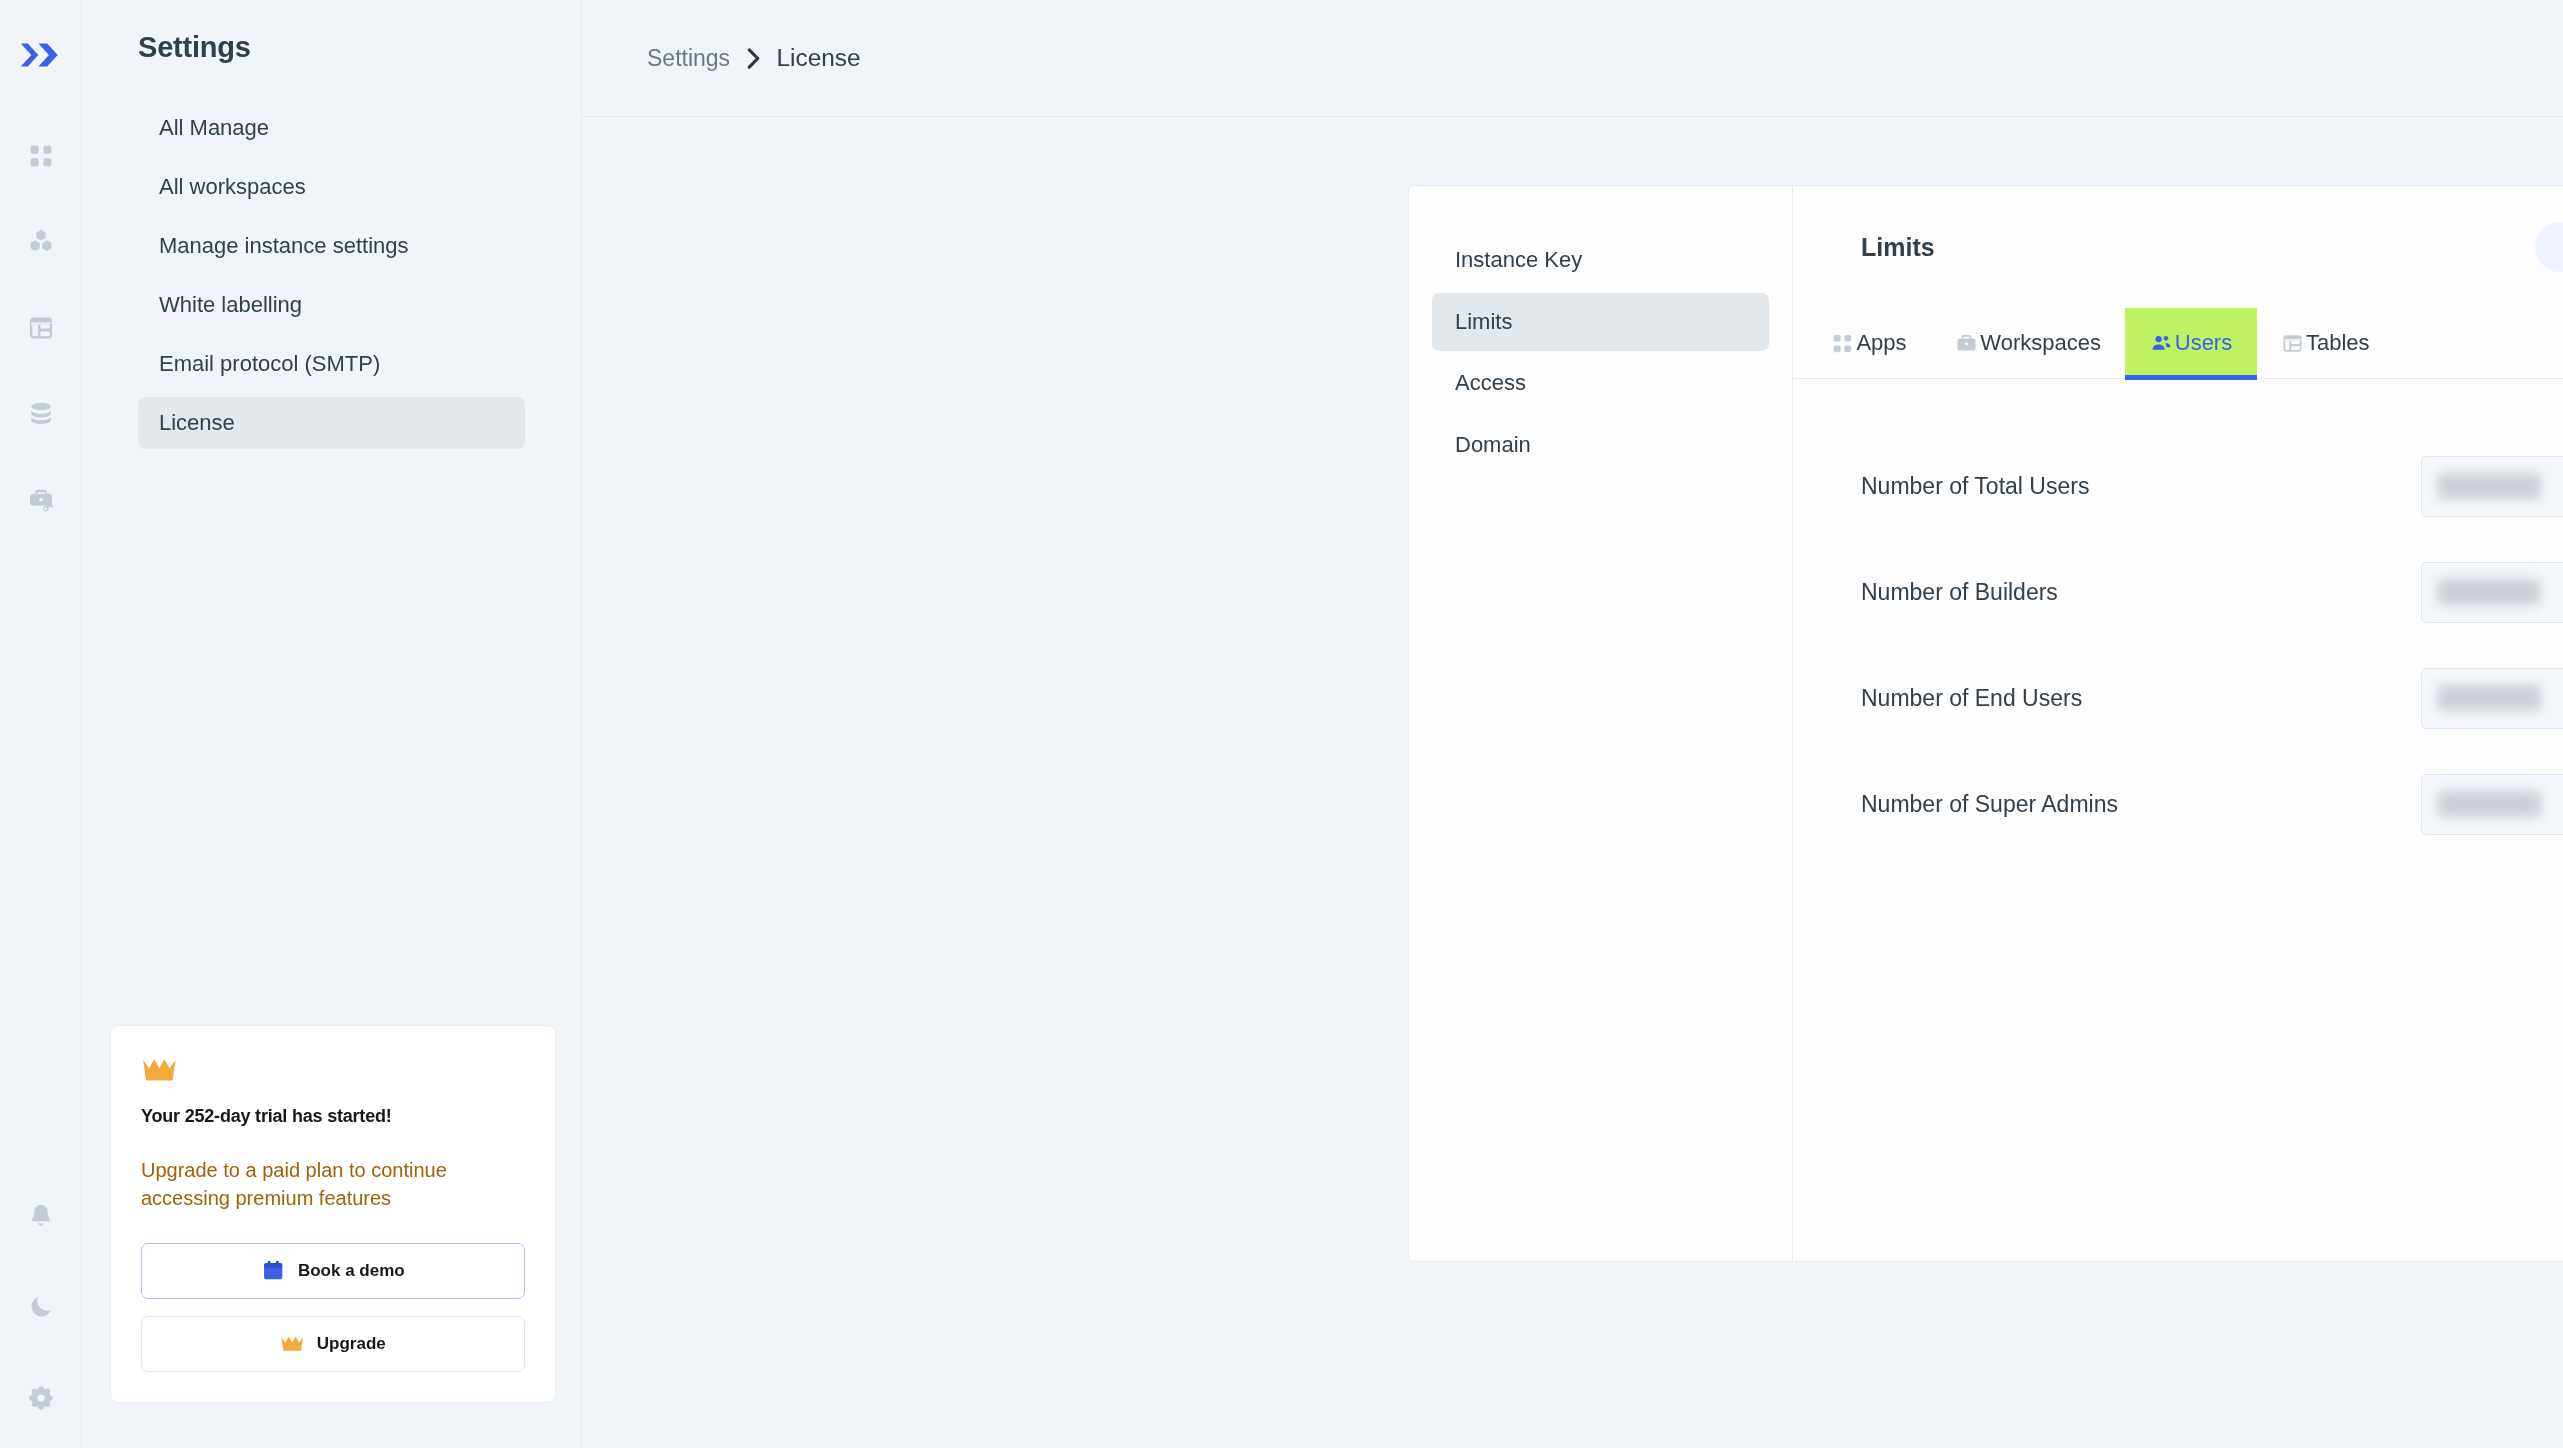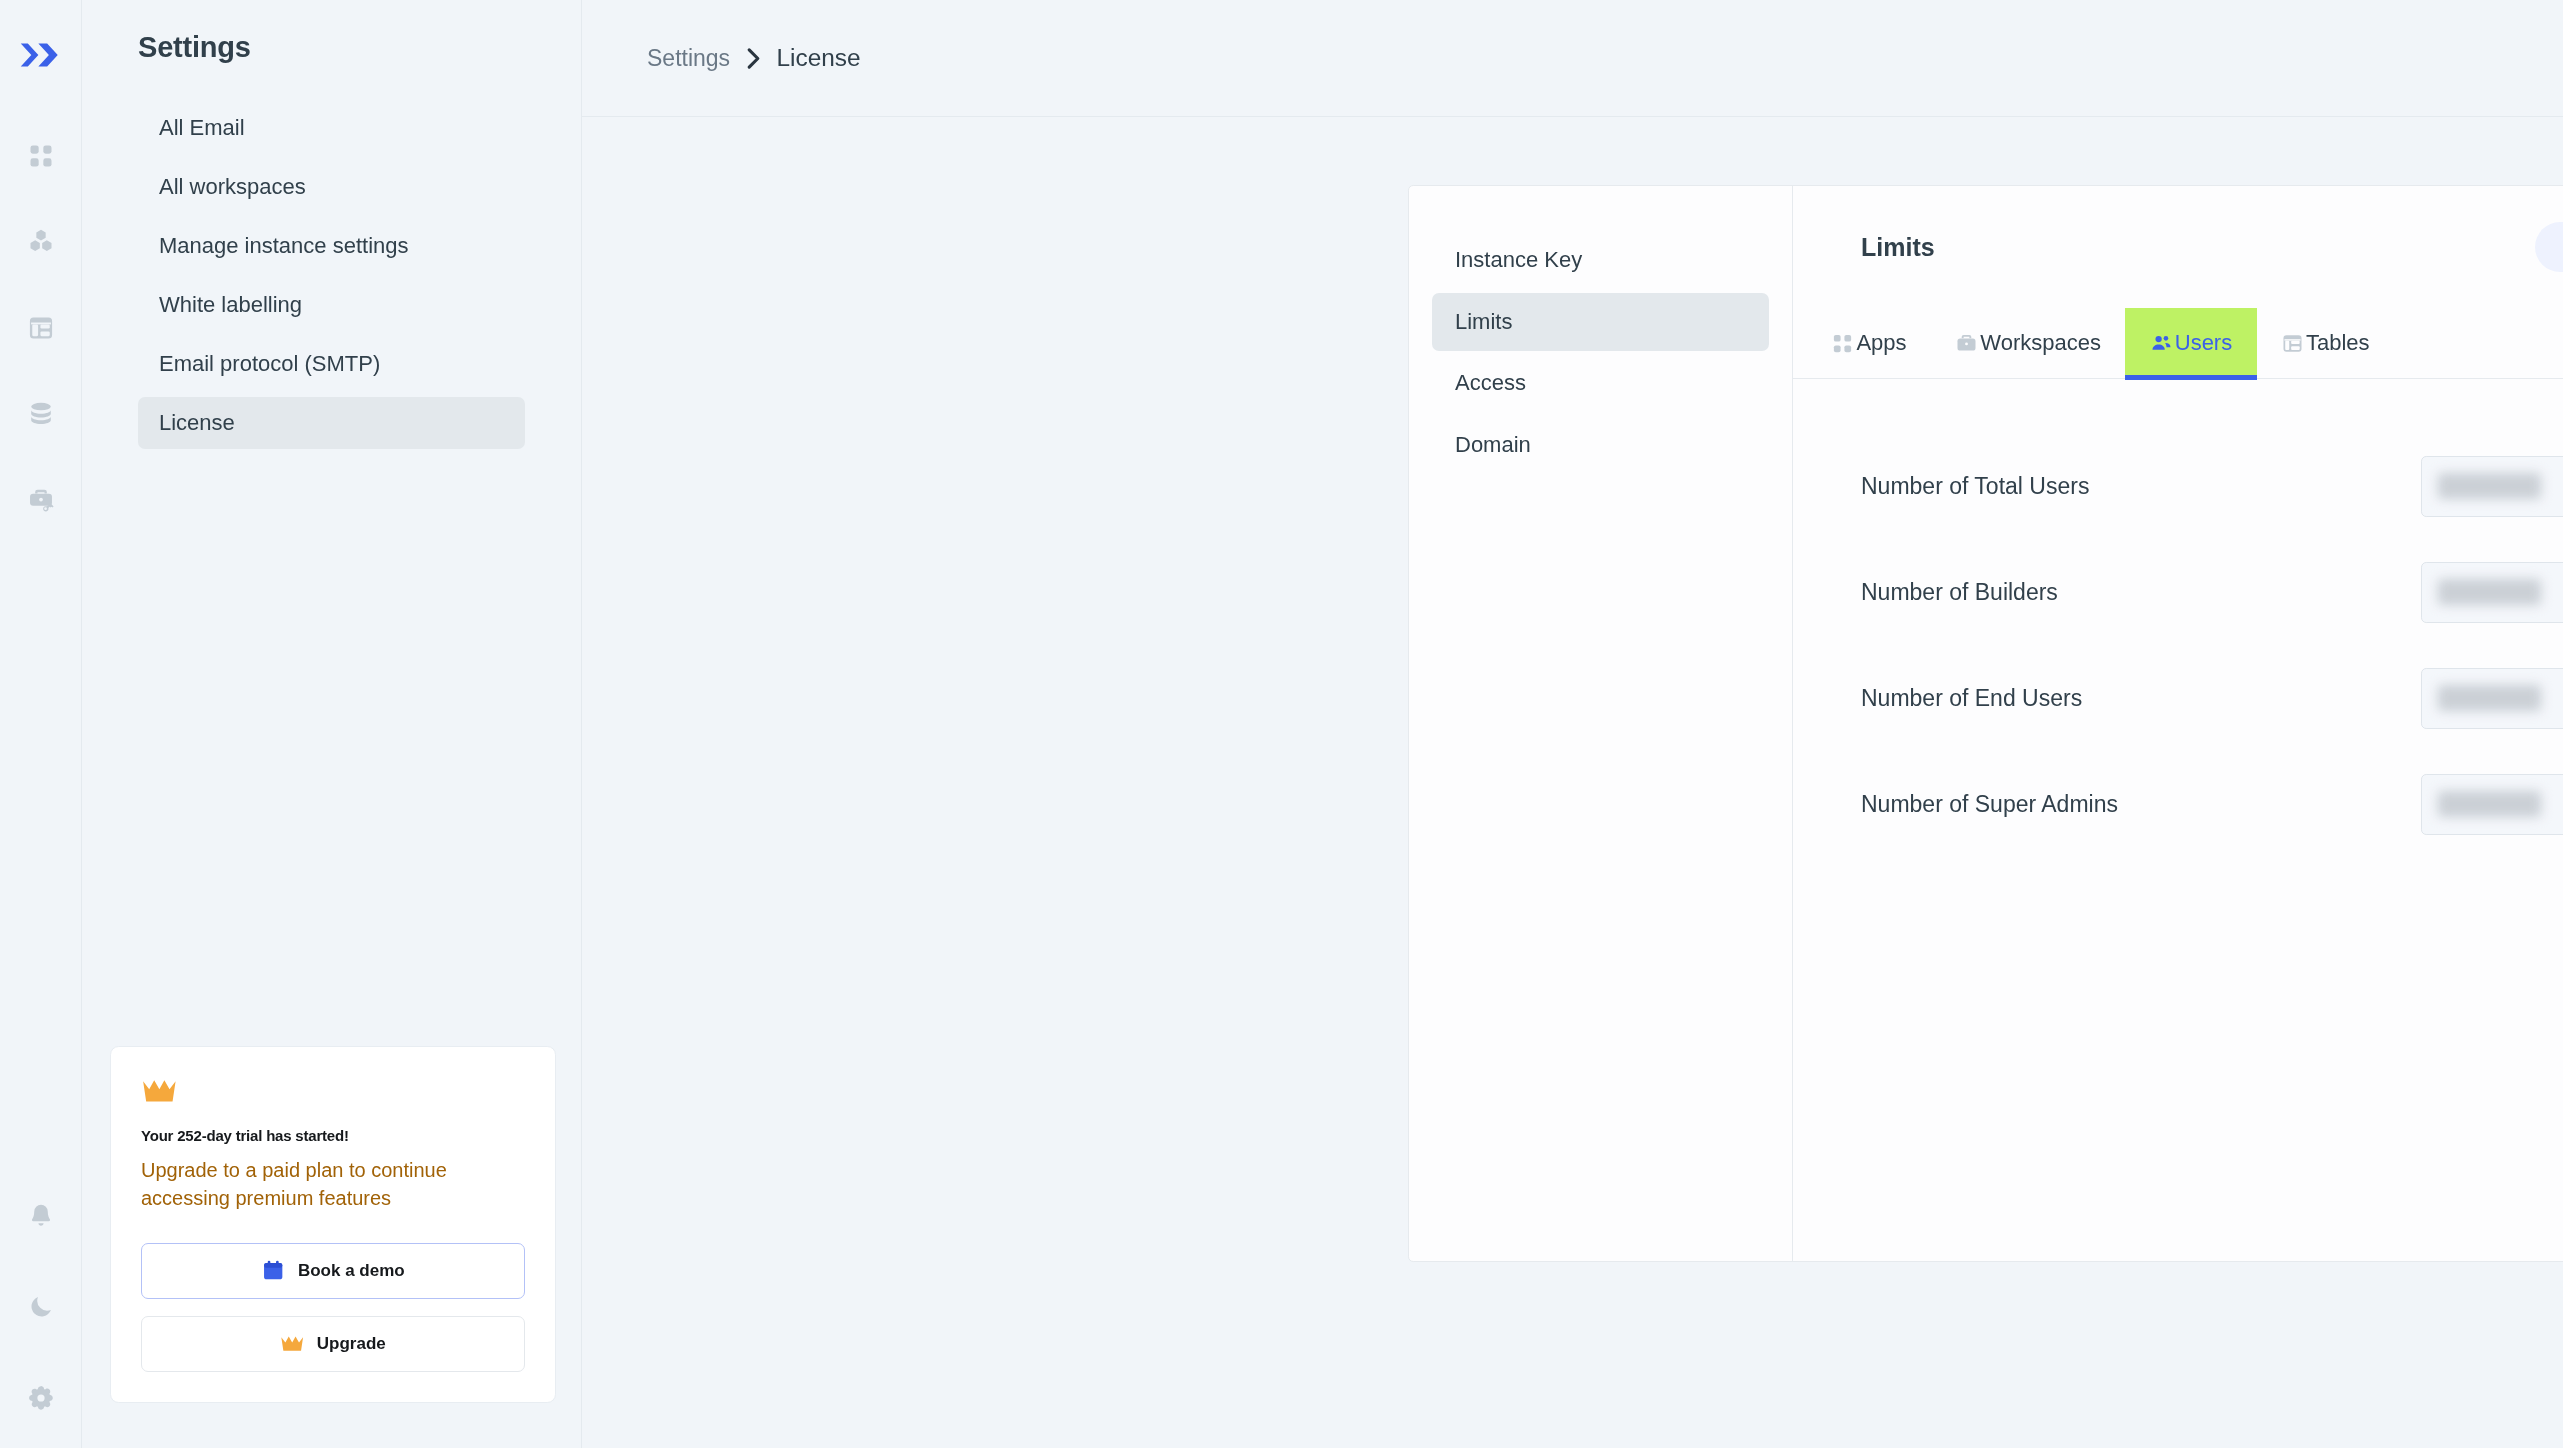--- a/index.html
+++ b/index.html
@@ -51,21 +51,21 @@
   }
   .nav-item.active { background: #e3e8ec; }
 
   
   .trial-wrap { position: absolute; left: 110px; bottom: 45px; width: 446px; }
   .trial-card {
     background: #ffffff; border: 1.7px solid #e8edf2; border-radius: 8.7px;
     padding: 31px 30px 30px 30px;
   }
   .crown-lg { margin-bottom: 23px; }
-  .trial-head { font-size: 15px; font-weight: 700; color: #16191c; margin-bottom: 12px; letter-spacing: -0.2px; }
+  .trial-head { font-size: 18px; font-weight: 700; color: #16191c; margin-bottom: 29px; letter-spacing: -0.2px; }
   .trial-sub { font-size: 20px; line-height: 1.42; color: #a16207; margin-bottom: 30px; }
   .btn {
     width: 100%; height: 56px; border-radius: 7px; background: #fff;
     display: flex; align-items: center; justify-content: center; gap: 12.2px;
     font-size: 17px; font-weight: 700; color: #16191c; cursor: pointer;
   }
   .btn-demo { border: 1.7px solid #b3c1f7; margin-bottom: 17.4px; }
   .btn-upgrade { border: 1.7px solid #e4e8ec; }
 
   
@@ -240,21 +240,21 @@
           </svg>
         </span>
       </div>
     </div>
   </div>
 
   <div class="settings-pane">
     <div class="settings-title">Settings</div>
     <div class="settings-nav">
       <div class="nav-item">
-        <span>All Email</span>
+        <span>All Manage</span>
       </div>
       <div class="nav-item">
         <span>All workspaces</span>
       </div>
       <div class="nav-item">
         <span>Manage instance settings</span>
       </div>
       <div class="nav-item">
         <span>White labelling</span>
       </div>

